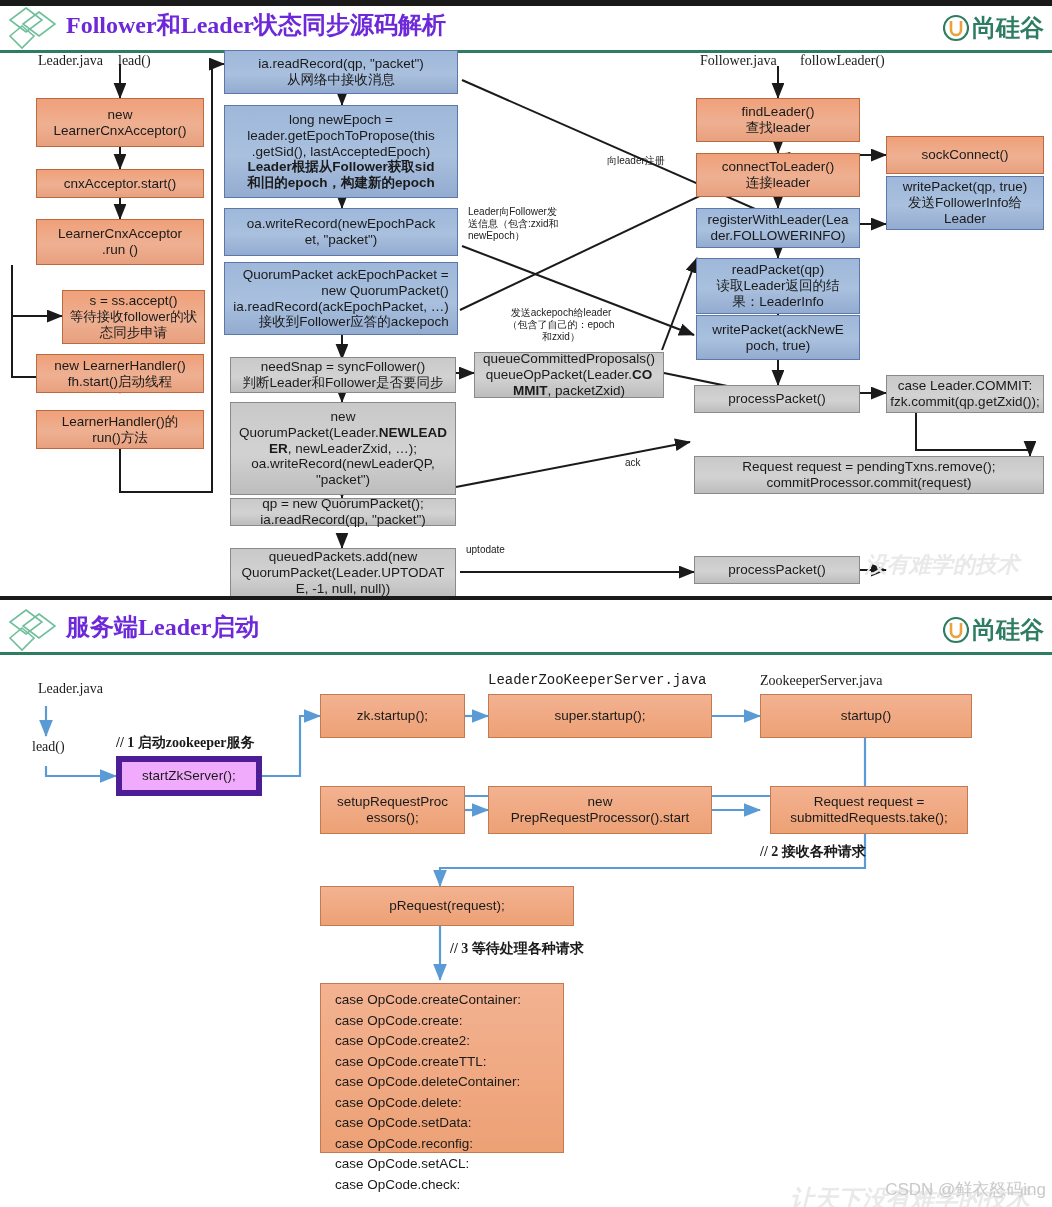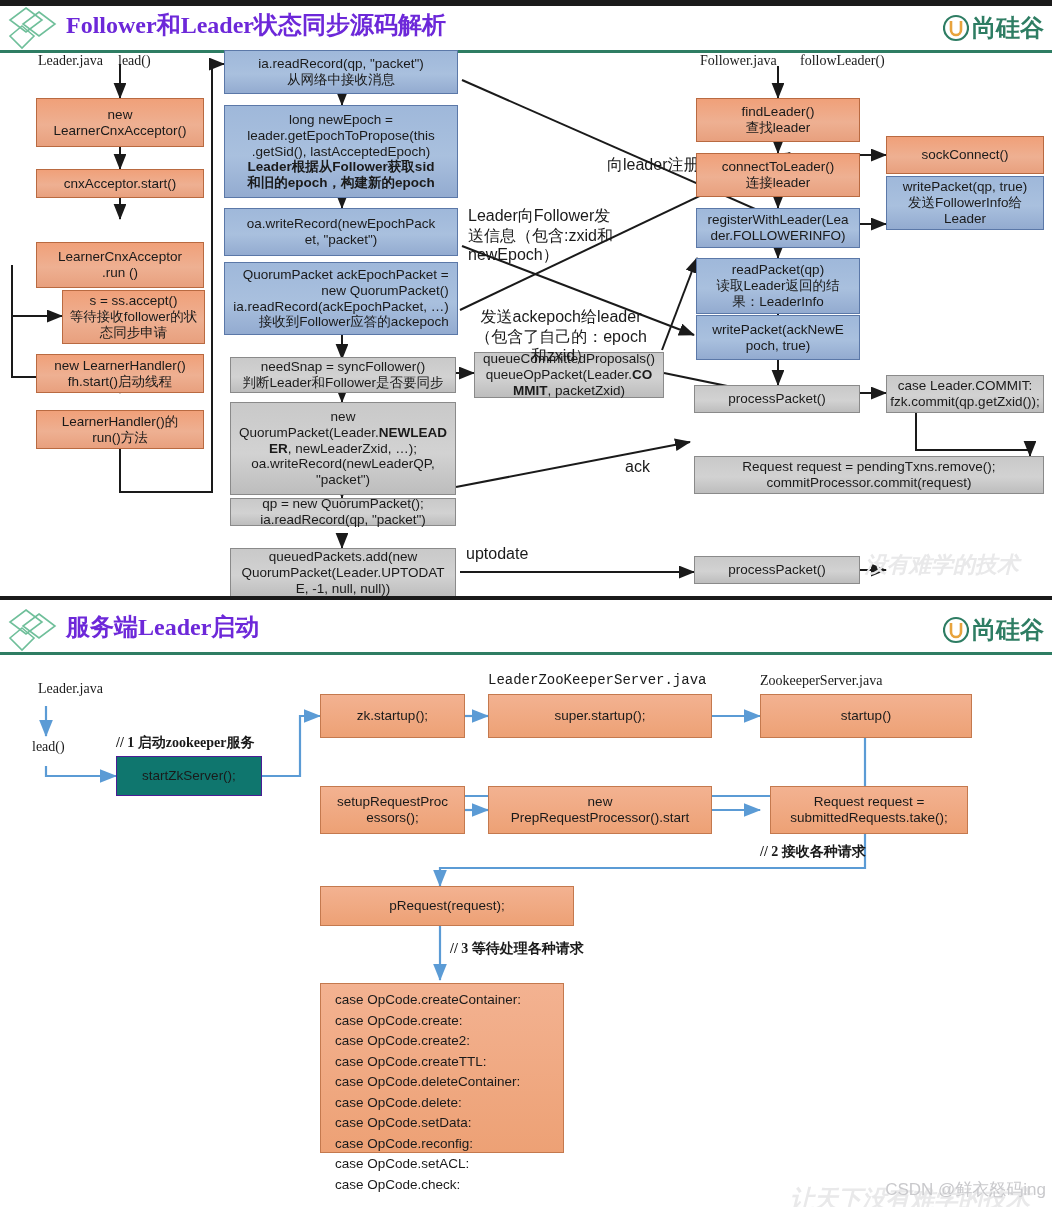--- a/index.html
+++ b/index.html
@@ -22,25 +22,25 @@
 
   .canvas{position:absolute;left:0;width:1052px;}
   #c1{top:50px;height:546px;}
   #c2{top:50px;height:557px;}
 
   .node{position:absolute;box-sizing:border-box;display:flex;align-items:center;justify-content:center;
      text-align:center;font-size:13.5px;line-height:1.18;color:#1a1a1a;padding:2px 4px;}
   .orange{background:linear-gradient(180deg,#f0a079 0%,#eeb092 55%,#e8a07e 100%);border:1px solid #b96a41;}
   .blue{background:linear-gradient(180deg,#9fb8da 0%,#a9c0de 55%,#93abd0 100%);border:1px solid #5b78a8;}
   .gray{background:linear-gradient(180deg,#c9c9c9 0%,#d2d2d2 55%,#bdbdbd 100%);border:1px solid #8a8a8a;}
-  .yellow{background:#0f766e;border:1px solid #4c1d95;}
+  .yellow{background:#f0abfc;border:6px solid #4c1d95;}
   .orange3{background:linear-gradient(180deg,#f3b291 0%,#eda175 100%);border:1px solid #c4794e;}
   .node b{font-weight:bold;}
 
-  .lbl{position:absolute;font-size:16px;color:#1a1a1a;line-height:1.22;white-space:pre-line;}
+  .lbl{position:absolute;font-size:10px;color:#1a1a1a;line-height:1.22;white-space:pre-line;}
   .lbl.serif{font-family:"Liberation Serif",serif;font-size:14px;}
   .lbl.bold{font-weight:bold;}
   .lbl.center{text-align:center;}
 
   .codebox{position:absolute;box-sizing:border-box;font-size:13.5px;line-height:1.52;
      color:#1a1a1a;padding:6px 0 6px 14px;text-align:left;}
 
   svg.wires{position:absolute;left:0;top:0;width:1052px;height:100%;overflow:visible;pointer-events:none;}
 
   .wm{position:absolute;color:#e9e9ea;font-family:"Liberation Serif",serif;font-style:italic;
@@ -130,21 +130,21 @@
     </svg>
 
     <div class="lbl serif" style="left:38px;top:2px;">Leader.java</div>
     <div class="lbl serif" style="left:118px;top:2px;">lead()</div>
     <div class="lbl serif" style="left:700px;top:2px;">Follower.java</div>
     <div class="lbl serif" style="left:800px;top:2px;">followLeader()</div>
 
     <div class="node orange" style="left:36px;top:48px;width:168px;height:49px;white-space:pre-line;">new
 LearnerCnxAcceptor()</div>
     <div class="node orange" style="left:36px;top:119px;width:168px;height:29px;white-space:pre-line;">cnxAcceptor.start()</div>
-    <div class="node orange" style="left:36px;top:169px;width:168px;height:46px;white-space:pre-line;margin-top:23px;">LearnerCnxAcceptor
+    <div class="node orange" style="left:36px;top:169px;width:168px;height:46px;white-space:pre-line;">LearnerCnxAcceptor
 .run ()</div>
 
     <div class="node orange" style="left:62px;top:240px;width:143px;height:54px;white-space:pre-line;">s = ss.accept()
 等待接收follower的状
 态同步申请</div>
     <div class="node orange" style="left:36px;top:304px;width:168px;height:39px;white-space:pre-line;">new LearnerHandler()
 fh.start()启动线程</div>
     <div class="node orange" style="left:36px;top:360px;width:168px;height:39px;white-space:pre-line;">LearnerHandler()的
 run()方法</div>
 

